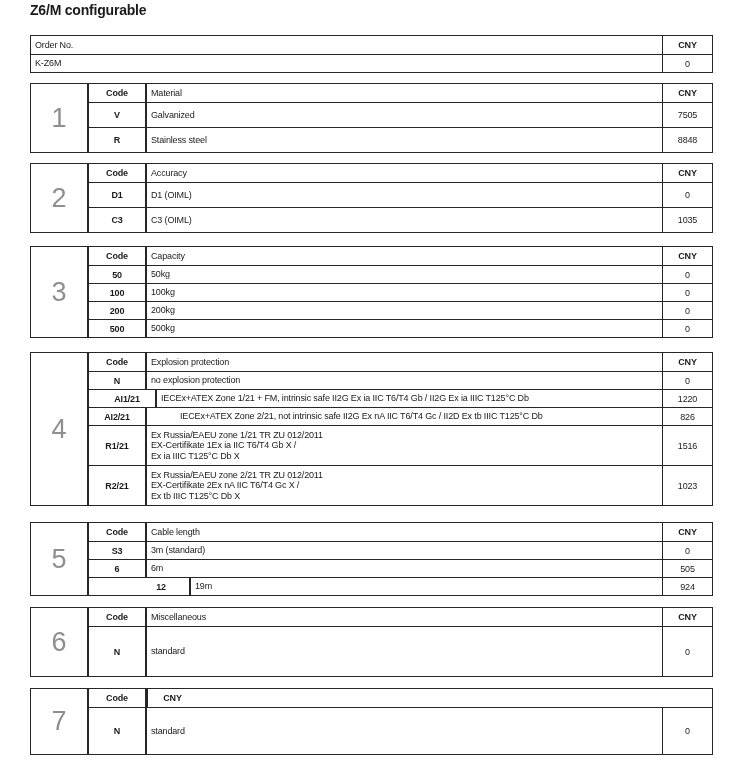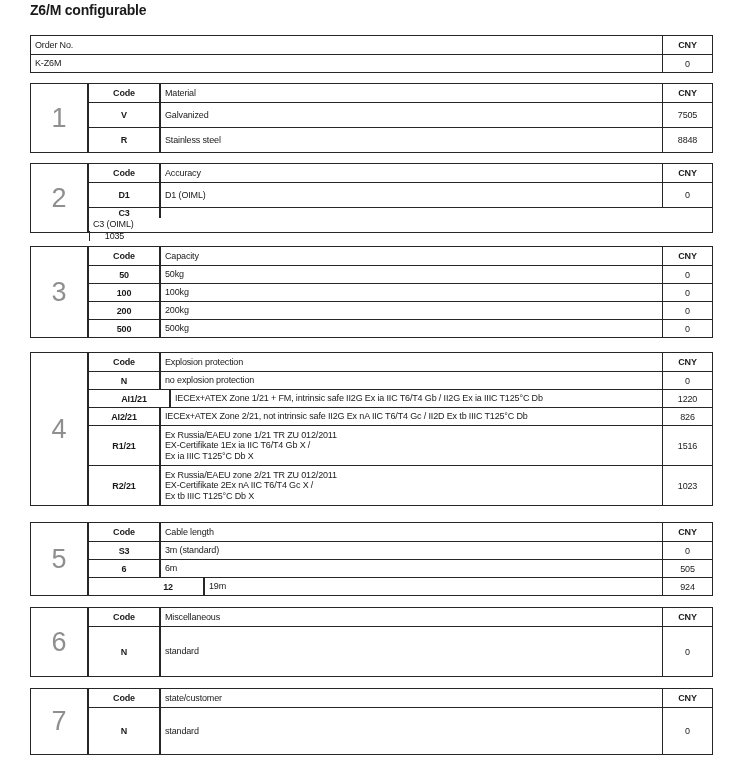--- a/index.html
+++ b/index.html
@@ -20,21 +20,21 @@
   .numcell{
     width:58px;flex:none;border-right:2px solid #262626;
     display:flex;align-items:center;justify-content:center;box-sizing:border-box;
   }
   .bignum{font-size:27px;color:#8f8f8f;line-height:1;}
   .rows{flex:1;display:flex;flex-direction:column;min-width:0;}
   .row{display:flex;border-top:1px solid #262626;box-sizing:border-box;flex:none;}
   .row:first-child{border-top:none;}
   .cell{display:flex;align-items:center;box-sizing:border-box;min-width:0;}
   .codecell{
-    width:72px;flex:none;border-right:2px solid #262626;
+    width:58px;flex:none;border-right:2px solid #262626;
     justify-content:center;font-weight:bold;text-align:right;
   }
   .desccell{flex:1;padding:1px 4px;line-height:1.18;white-space:pre-line;}
   .cnycell{width:50px;flex:none;border-left:1px solid #262626;justify-content:center;text-align:left;}
   .hdr-cny{font-weight:bold;}
   
   .order .desccell{border-right:none;}
 </style>
 </head>
 <body>
@@ -87,21 +87,21 @@
           <div class="row" style="height: 18px;">
             <div class="cell codecell">Code</div>
             <div class="cell desccell">Accuracy</div>
             <div class="cell cnycell hdr-cny">CNY</div>
           </div>
           <div class="row" style="height: 25px;">
             <div class="cell codecell">D1</div>
             <div class="cell desccell">D1 (OIML)</div>
             <div class="cell cnycell">0</div>
           </div>
-          <div class="row" style="height: 25px; flex-direction: column;">
+          <div class="row" style="height: 25px;">
             <div class="cell codecell">C3</div>
             <div class="cell desccell">C3 (OIML)</div>
             <div class="cell cnycell">1035</div>
           </div>
         </div>
       </div>
       <div class="tbl section" style="top: 246px;">
         <div class="numcell">
           <span class="bignum">3</span>
         </div>
@@ -146,21 +146,21 @@
           <div class="row" style="height: 18px;">
             <div class="cell codecell">N</div>
             <div class="cell desccell">no explosion protection</div>
             <div class="cell cnycell">0</div>
           </div>
           <div class="row" style="height: 18px; padding-left: 10px;">
             <div class="cell codecell">AI1/21</div>
             <div class="cell desccell">IECEx+ATEX Zone 1/21 + FM, intrinsic safe II2G Ex ia IIC T6/T4 Gb / II2G Ex ia IIIC T125°C Db</div>
             <div class="cell cnycell">1220</div>
           </div>
-          <div class="row" style="height: 18px;">
+          <div class="row" style="height: 18px; gap: 29px;">
             <div class="cell codecell">AI2/21</div>
             <div class="cell desccell">IECEx+ATEX Zone 2/21, not intrinsic safe II2G Ex nA IIC T6/T4 Gc / II2D Ex tb IIIC T125°C Db</div>
             <div class="cell cnycell">826</div>
           </div>
           <div class="row" style="height: 40px;">
             <div class="cell codecell">R1/21</div>
             <div class="cell desccell">Ex Russia/EAEU zone 1/21 TR ZU 012/2011
 EX-Certifikate 1Ex ia IIC T6/T4 Gb X /
 Ex ia IIIC T125°C Db X</div>
             <div class="cell cnycell">1516</div>
@@ -218,21 +218,20 @@
           </div>
         </div>
       </div>
       <div class="tbl section" style="top: 688px;">
         <div class="numcell">
           <span class="bignum">7</span>
         </div>
         <div class="rows">
           <div class="row" style="height: 18px;">
             <div class="cell codecell">Code</div>
-            <div class="cell desccell">state/customer</div>
             <div class="cell cnycell hdr-cny">CNY</div>
           </div>
           <div class="row" style="height: 47px;">
             <div class="cell codecell">N</div>
             <div class="cell desccell">standard</div>
             <div class="cell cnycell">0</div>
           </div>
         </div>
       </div>
     </div>

